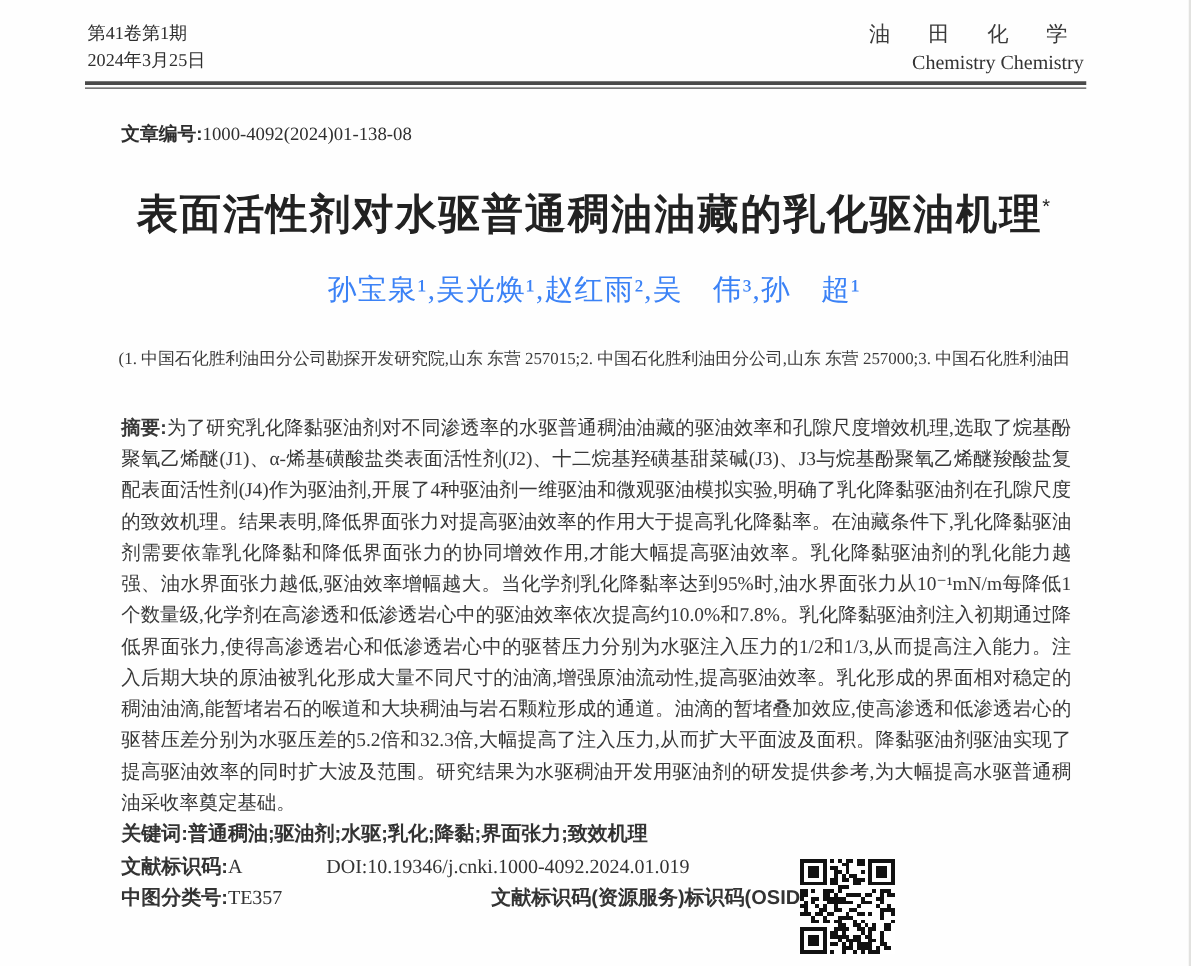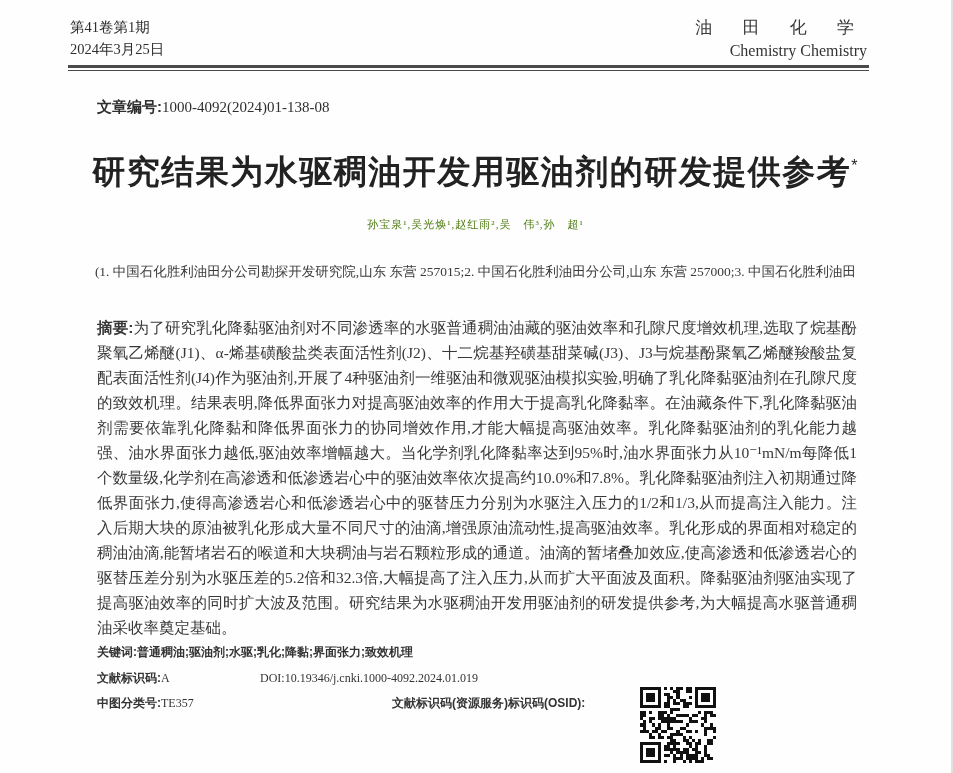--- a/index.html
+++ b/index.html
@@ -20,29 +20,29 @@
   .double-rule{margin:5px 82px 0 68px;height:2px;
     border-top:3px solid #4a4a4a;border-bottom:1px solid #4a4a4a;}
   
   .article-no{margin:27px 0 0 97px;font-size:15px;}
   .article-no .lbl{font-weight:bold;}
   
   .paper-title{text-align:center;margin-top:29px;font-size:33px;font-weight:bold;
     letter-spacing:1.5px;color:#222;line-height:40px;}
   .paper-title sup{font-size:16px;font-weight:normal;}
   
-  .authors-line{text-align:center;margin-top:25px;font-size:11px;color:#4d7c0f;letter-spacing:1px;}
+  .authors-line{text-align:center;margin-top:25px;font-size:23px;color:#3b82f6;letter-spacing:1px;}
   
   .affiliations{text-align:center;margin-top:27px;font-size:13.5px;line-height:25px;color:#3a3a3a;}
   
   .abstract-block{margin:31px 94px 0 97px;font-size:15.5px;line-height:25px;
     text-align:justify;color:#383838;}
   .abstract-block .lbl{font-weight:bold;}
   
-  .meta-block{margin:0 94px 0 97px;font-size:12px;line-height:25.5px;color:#333;}
+  .meta-block{margin:0 94px 0 97px;font-size:16px;line-height:25.5px;color:#333;}
   .kw-line .lbl,.kw-line .val{font-weight:bold;}
   .inline-cell{display:inline-block;}
   .cell-doccode{width:160px;}
   .cell-clc{width:292px;}
   .meta-lbl{font-weight:bold;}
   
   .qr-wrap{position:absolute;left:640px;top:686px;width:76px;height:78px;}
   .qr-wrap svg{display:block;}
 </style>
 </head>
@@ -58,21 +58,21 @@
     <div class="jh-en">Chemistry Chemistry</div>
   </div>
 </div>
 <div class="double-rule"></div>
 
 <div class="article-no">
   <span class="lbl sans">文章编号:</span><span>1000-4092(2024)01-138-08</span>
 </div>
 
 <div class="paper-title sans">
-  <span>研究结果为水驱稠油开发用驱油剂的研发提供参考</span><sup>*</sup>
+  <span>表面活性剂对水驱普通稠油油藏的乳化驱油机理</span><sup>*</sup>
 </div>
 
 <div class="authors-line">孙宝泉¹,吴光焕¹,赵红雨²,吴　伟³,孙　超¹</div>
 
 <div class="affiliations">
   <div>(1. 中国石化胜利油田分公司勘探开发研究院,山东 东营 257015;2. 中国石化胜利油田分公司,山东 东营 257000;3. 中国石化胜利油田</div>
 </div>
 
 <div class="abstract-block">
   <span class="lbl sans">摘要:</span><span>为了研究乳化降黏驱油剂对不同渗透率的水驱普通稠油油藏的驱油效率和孔隙尺度增效机理,选取了烷基酚聚氧乙烯醚(J1)、α-烯基磺酸盐类表面活性剂(J2)、十二烷基羟磺基甜菜碱(J3)、J3与烷基酚聚氧乙烯醚羧酸盐复配表面活性剂(J4)作为驱油剂,开展了4种驱油剂一维驱油和微观驱油模拟实验,明确了乳化降黏驱油剂在孔隙尺度的致效机理。结果表明,降低界面张力对提高驱油效率的作用大于提高乳化降黏率。在油藏条件下,乳化降黏驱油剂需要依靠乳化降黏和降低界面张力的协同增效作用,才能大幅提高驱油效率。乳化降黏驱油剂的乳化能力越强、油水界面张力越低,驱油效率增幅越大。当化学剂乳化降黏率达到95%时,油水界面张力从10⁻¹mN/m每降低1个数量级,化学剂在高渗透和低渗透岩心中的驱油效率依次提高约10.0%和7.8%。乳化降黏驱油剂注入初期通过降低界面张力,使得高渗透岩心和低渗透岩心中的驱替压力分别为水驱注入压力的1/2和1/3,从而提高注入能力。注入后期大块的原油被乳化形成大量不同尺寸的油滴,增强原油流动性,提高驱油效率。乳化形成的界面相对稳定的稠油油滴,能暂堵岩石的喉道和大块稠油与岩石颗粒形成的通道。油滴的暂堵叠加效应,使高渗透和低渗透岩心的驱替压差分别为水驱压差的5.2倍和32.3倍,大幅提高了注入压力,从而扩大平面波及面积。降黏驱油剂驱油实现了提高驱油效率的同时扩大波及范围。研究结果为水驱稠油开发用驱油剂的研发提供参考,为大幅提高水驱普通稠油采收率奠定基础。</span>

